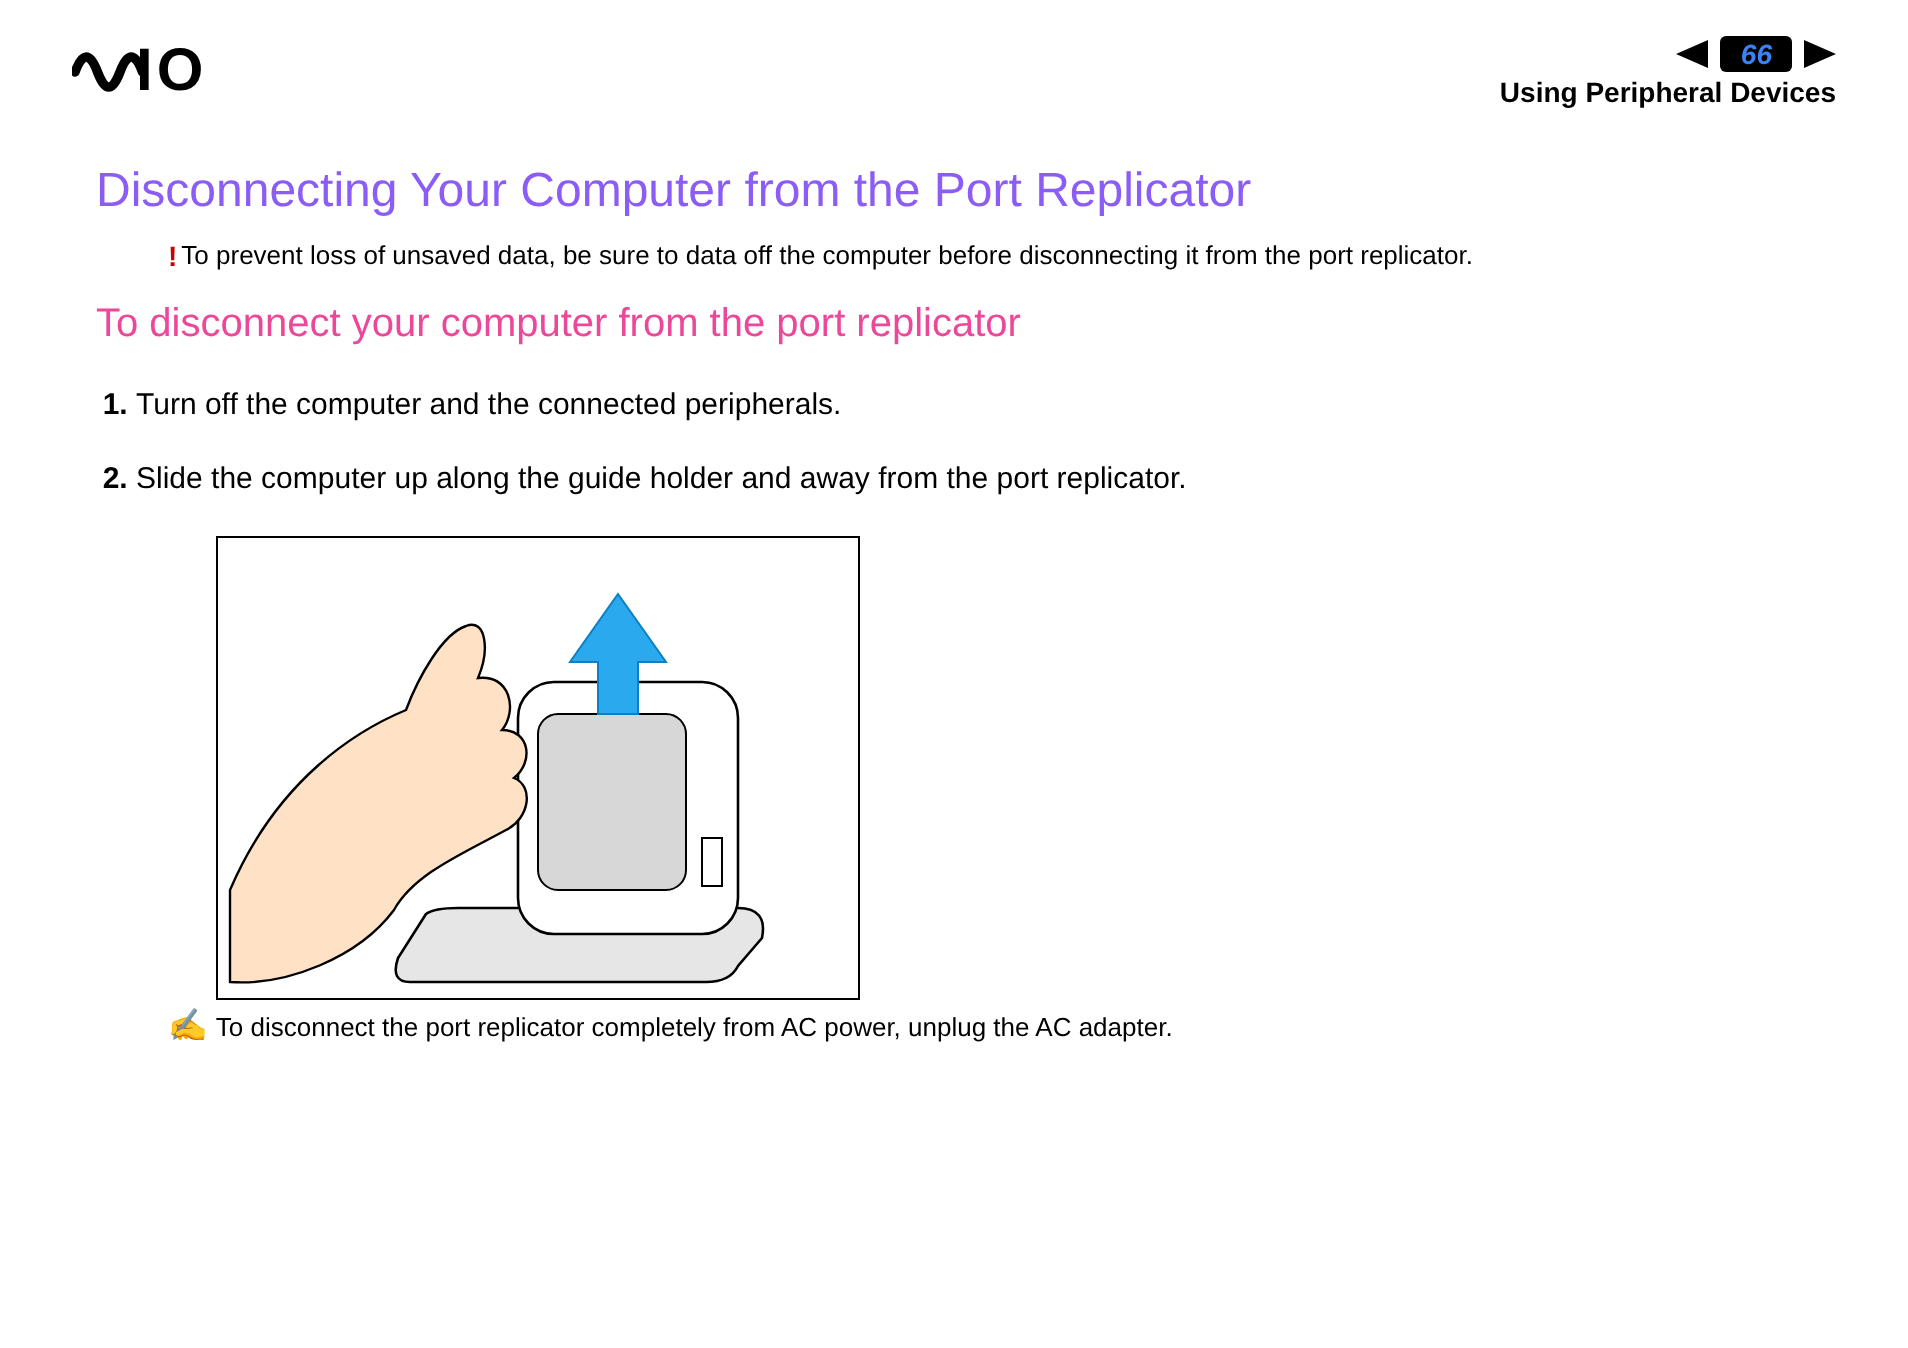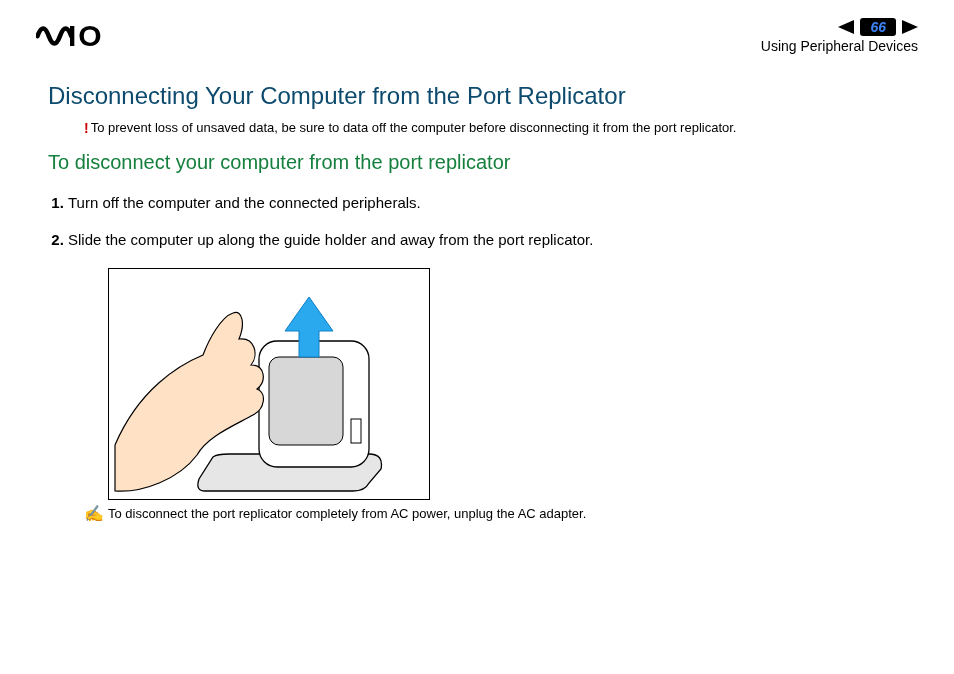--- a/index.html
+++ b/index.html
@@ -11,31 +11,31 @@
   
   .hdr{display:flex;align-items:center;justify-content:space-between;height:32px}
   .logo{display:flex;align-items:center;gap:4px}
   .brand{font-size:30px;font-weight:900;letter-spacing:2px;
     font-family:"Arial Black",Arial,sans-serif}
   .wave{display:inline-block;width:28px;height:30px}
   .wave svg{display:block}
   .arrow-btn svg{display:block}
   .pill{background:#000;color:#3b82f6;font-style:italic;font-weight:700;
     font-size:14px;padding:1px 10px;border-radius:3px}
-  .section-name{font-weight:400;font-size:14px}
+  .section-name{font-weight:700;font-size:14px}
   .nav-row{display:flex;flex-direction:column;align-items:flex-end;gap:2px}
   .nav-top{display:flex;align-items:center;gap:6px}
 
   
   .content{margin-left:12px;margin-top:30px}
-  h1{color:#0c4a6e;font-weight:400;font-size:24px;margin:0 0 10px 0}
+  h1{color:#8b5cf6;font-weight:400;font-size:24px;margin:0 0 10px 0}
   .warn-row{display:flex;align-items:flex-start;gap:2px;margin-left:36px}
   .bang{color:#c00;font-weight:700;font-size:14px}
   .warn-text{font-size:13px;line-height:1.3}
-  h2{color:#15803d;font-weight:400;font-size:20px;margin:14px 0 8px 0}
+  h2{color:#ec4899;font-weight:400;font-size:20px;margin:14px 0 8px 0}
   ol{margin:0 0 0 20px;padding:0}
   ol li{font-size:15px;margin:20px 0}
   ol li::marker{font-weight:700}
   .figure{margin:10px 0 6px 60px;width:320px;height:230px;
     border:1px solid #000;background:#fff;position:relative}
   .note-row{display:flex;align-items:flex-start;gap:4px;margin-left:36px;margin-top:4px}
   .pen{color:#3aa0e0;font-size:16px;line-height:1}
   .note-text{font-size:13px}
 
   

